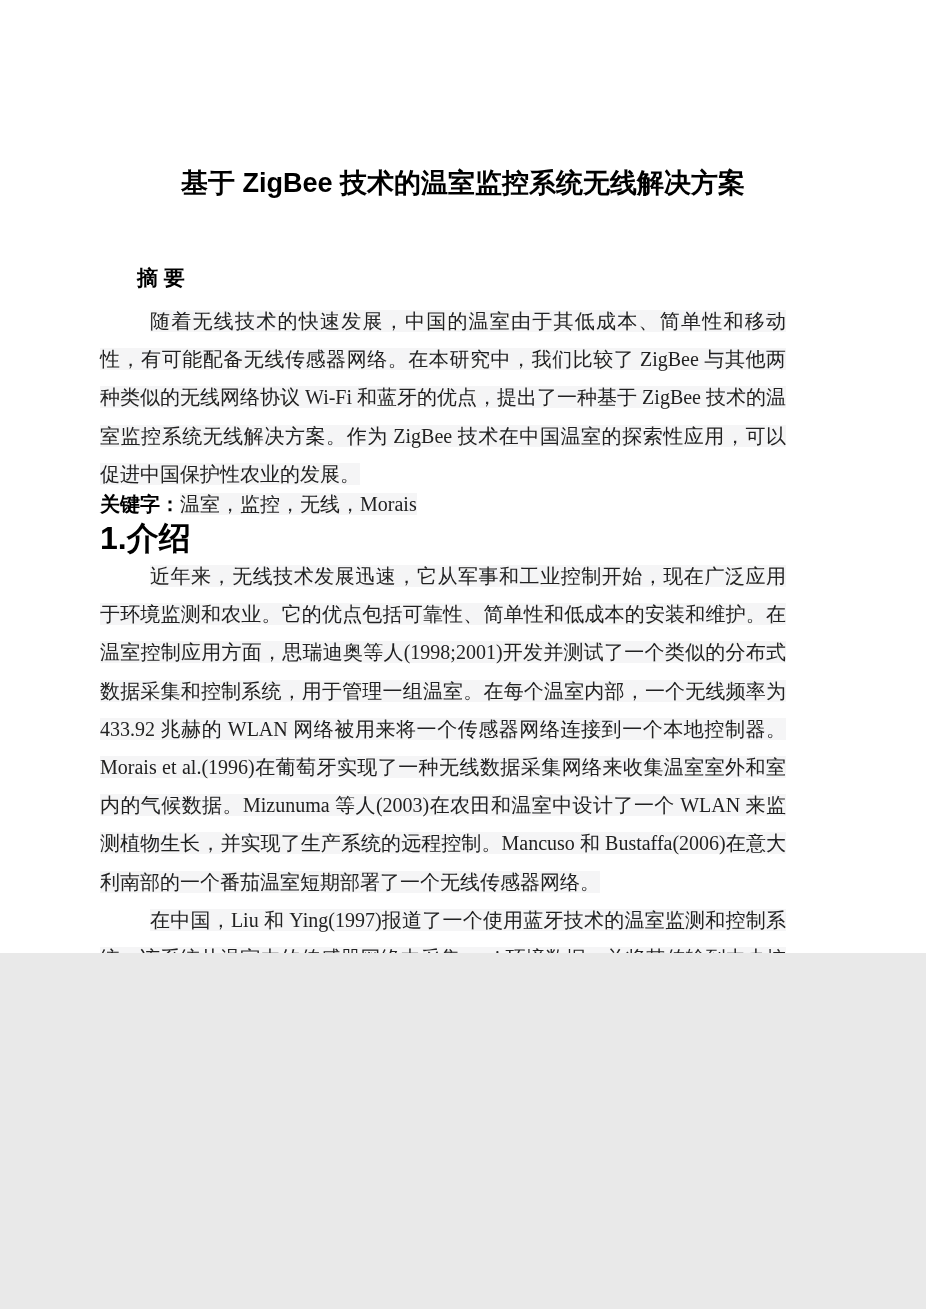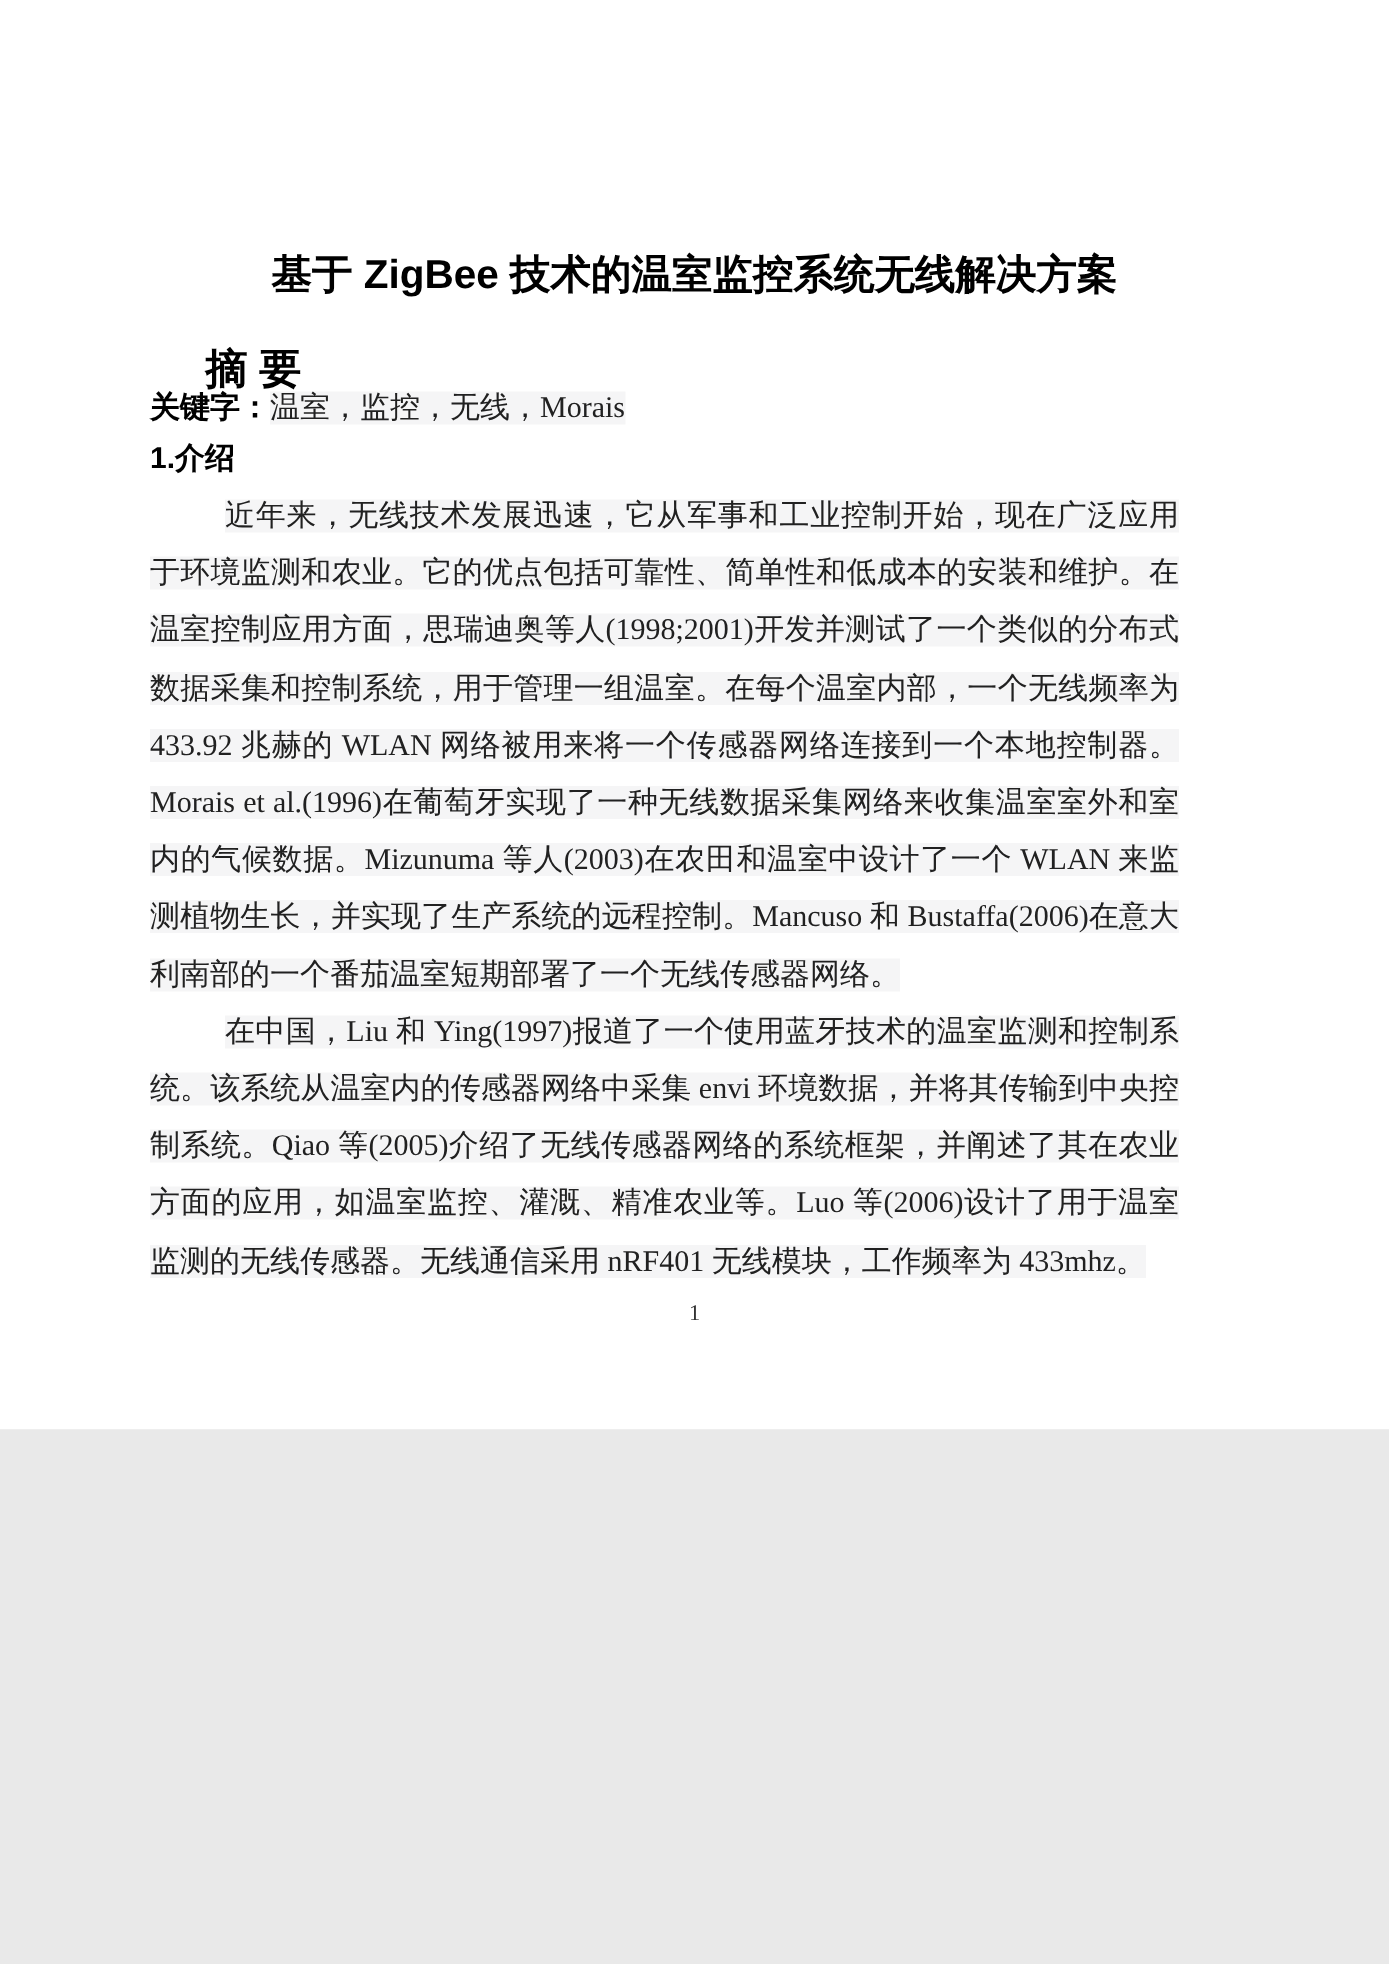--- a/index.html
+++ b/index.html
@@ -30,24 +30,24 @@
     font-weight:bold;
     font-size:27px;
     line-height:40px;
     color:var(--heading);
     text-align:center;
     margin:0 -40px 0 0; 
   }
   .abstract-heading{
     font-family:"Liberation Sans","DejaVu Sans",sans-serif;
     font-weight:bold;
-    font-size:28px;
+    font-size:21px;
     line-height:30px;
     color:var(--heading);
-    margin:28px 0 0 0;
+    margin:60px 0 0 0;
     padding-left:37px;
   }
   p.body{
     margin:0;
     text-align:justify;
     text-indent:50px;
   }
   p.body.abstract{ margin-top:9px; }
   p.body.first-intro{ margin-top:2px; }
   .hl{ background:var(--hl); }
@@ -58,21 +58,21 @@
   }
   .kw-label{
     font-family:"Liberation Sans","DejaVu Sans",sans-serif;
     font-weight:bold;
     color:var(--heading);
     text-align:right;
   }
   .section-heading{
     font-family:"Liberation Sans","DejaVu Sans",sans-serif;
     font-weight:bold;
-    font-size:20px;
+    font-size:32px;
     line-height:34px;
     color:var(--heading);
     margin:2px 0 0 0;
   }
   .page-number{
     margin:6px -40px 0 0; 
     text-align:center;
     font-size:15px;
     line-height:20px;
     color:#333333;
@@ -81,20 +81,21 @@
 </head>
 <body>
 
 <div class="page">
   <div class="content">
 
     <h1 class="doc-title">基于 ZigBee 技术的温室监控系统无线解决方案</h1>
 
     <h2 class="abstract-heading">摘 要</h2>
 
+    <p class="body abstract"><span class="hl">随着无线技术的快速发展，中国的温室由于其低成本、简单性和移动性，有可能配备无线传感器网络。在本研究中，我们比较了 ZigBee 与其他两种类似的无线网络协议 Wi-Fi 和蓝牙的优点，提出了一种基于 ZigBee 技术的温室监控系统无线解决方案。作为 ZigBee 技术在中国温室的探索性应用，可以促进中国保护性农业的发展。</span></p>
 
     <p class="keywords"><span class="kw-label">关键字：</span><span class="hl">温室，监控，无线，Morais</span></p>
 
     <h2 class="section-heading">1.介绍</h2>
 
     <p class="body first-intro"><span class="hl">近年来，无线技术发展迅速，它从军事和工业控制开始，现在广泛应用于环境监测和农业。它的优点包括可靠性、简单性和低成本的安装和维护。在温室控制应用方面，思瑞迪奥等人(1998;2001)开发并测试了一个类似的分布式数据采集和控制系统，用于管理一组温室。在每个温室内部，一个无线频率为 433.92 兆赫的 WLAN 网络被用来将一个传感器网络连接到一个本地控制器。Morais et al.(1996)在葡萄牙实现了一种无线数据采集网络来收集温室室外和室内的气候数据。Mizunuma 等人(2003)在农田和温室中设计了一个 WLAN 来监测植物生长，并实现了生产系统的远程控制。Mancuso 和 Bustaffa(2006)在意大利南部的一个番茄温室短期部署了一个无线传感器网络。</span></p>
 
     <p class="body"><span class="hl">在中国，Liu 和 Ying(1997)报道了一个使用蓝牙技术的温室监测和控制系统。该系统从温室内的传感器网络中采集 envi 环境数据，并将其传输到中央控制系统。Qiao 等(2005)介绍了无线传感器网络的系统框架，并阐述了其在农业方面的应用，如温室监控、灌溉、精准农业等。Luo 等(2006)设计了用于温室监测的无线传感器。无线通信采用 nRF401 无线模块，工作频率为 433mhz。</span></p>
 
 

